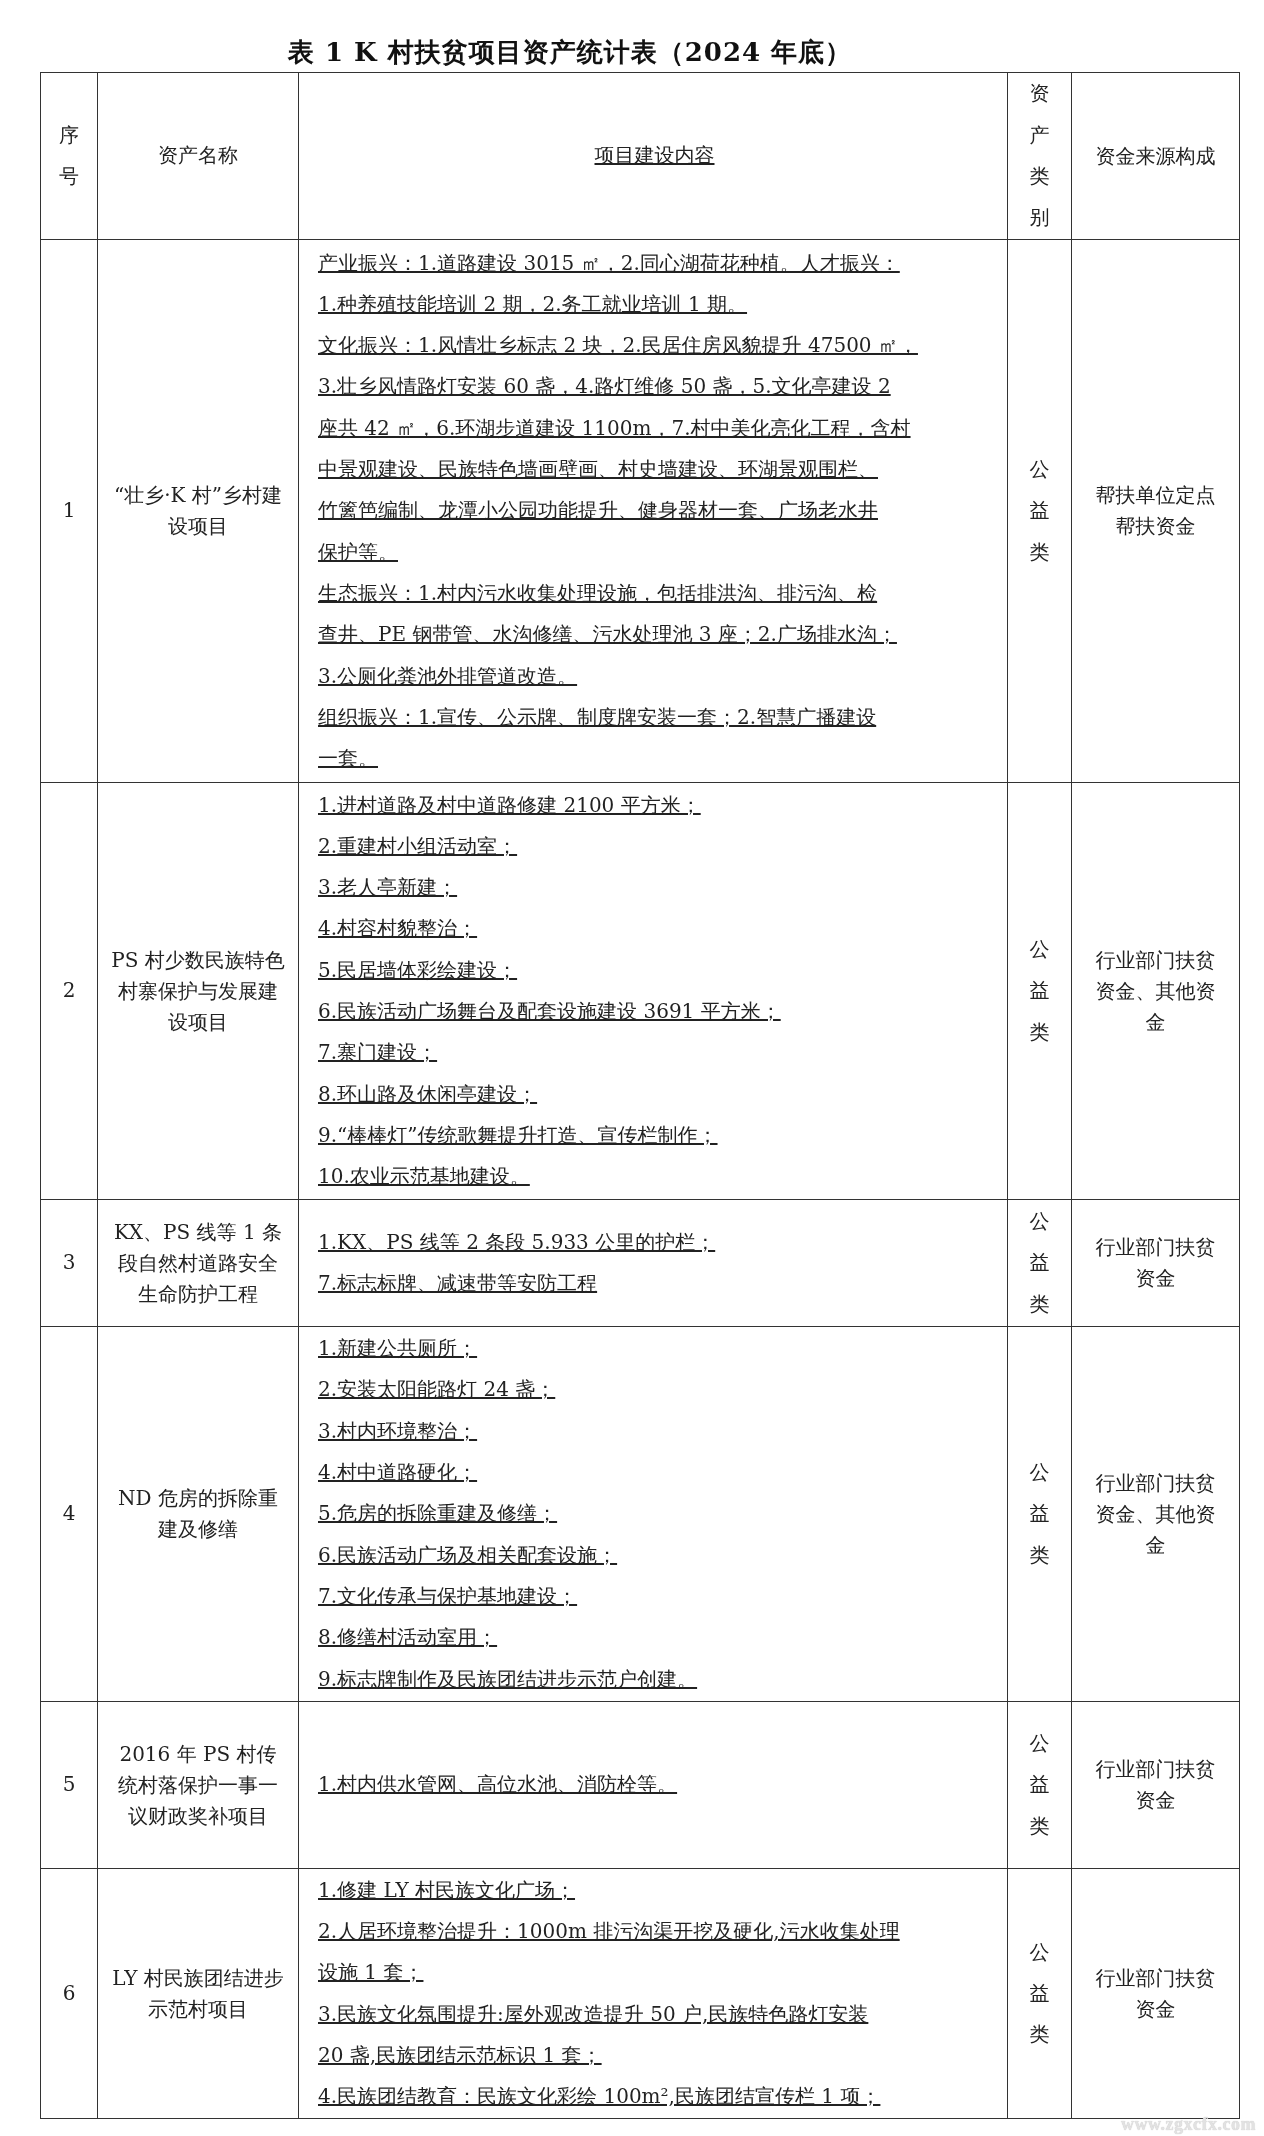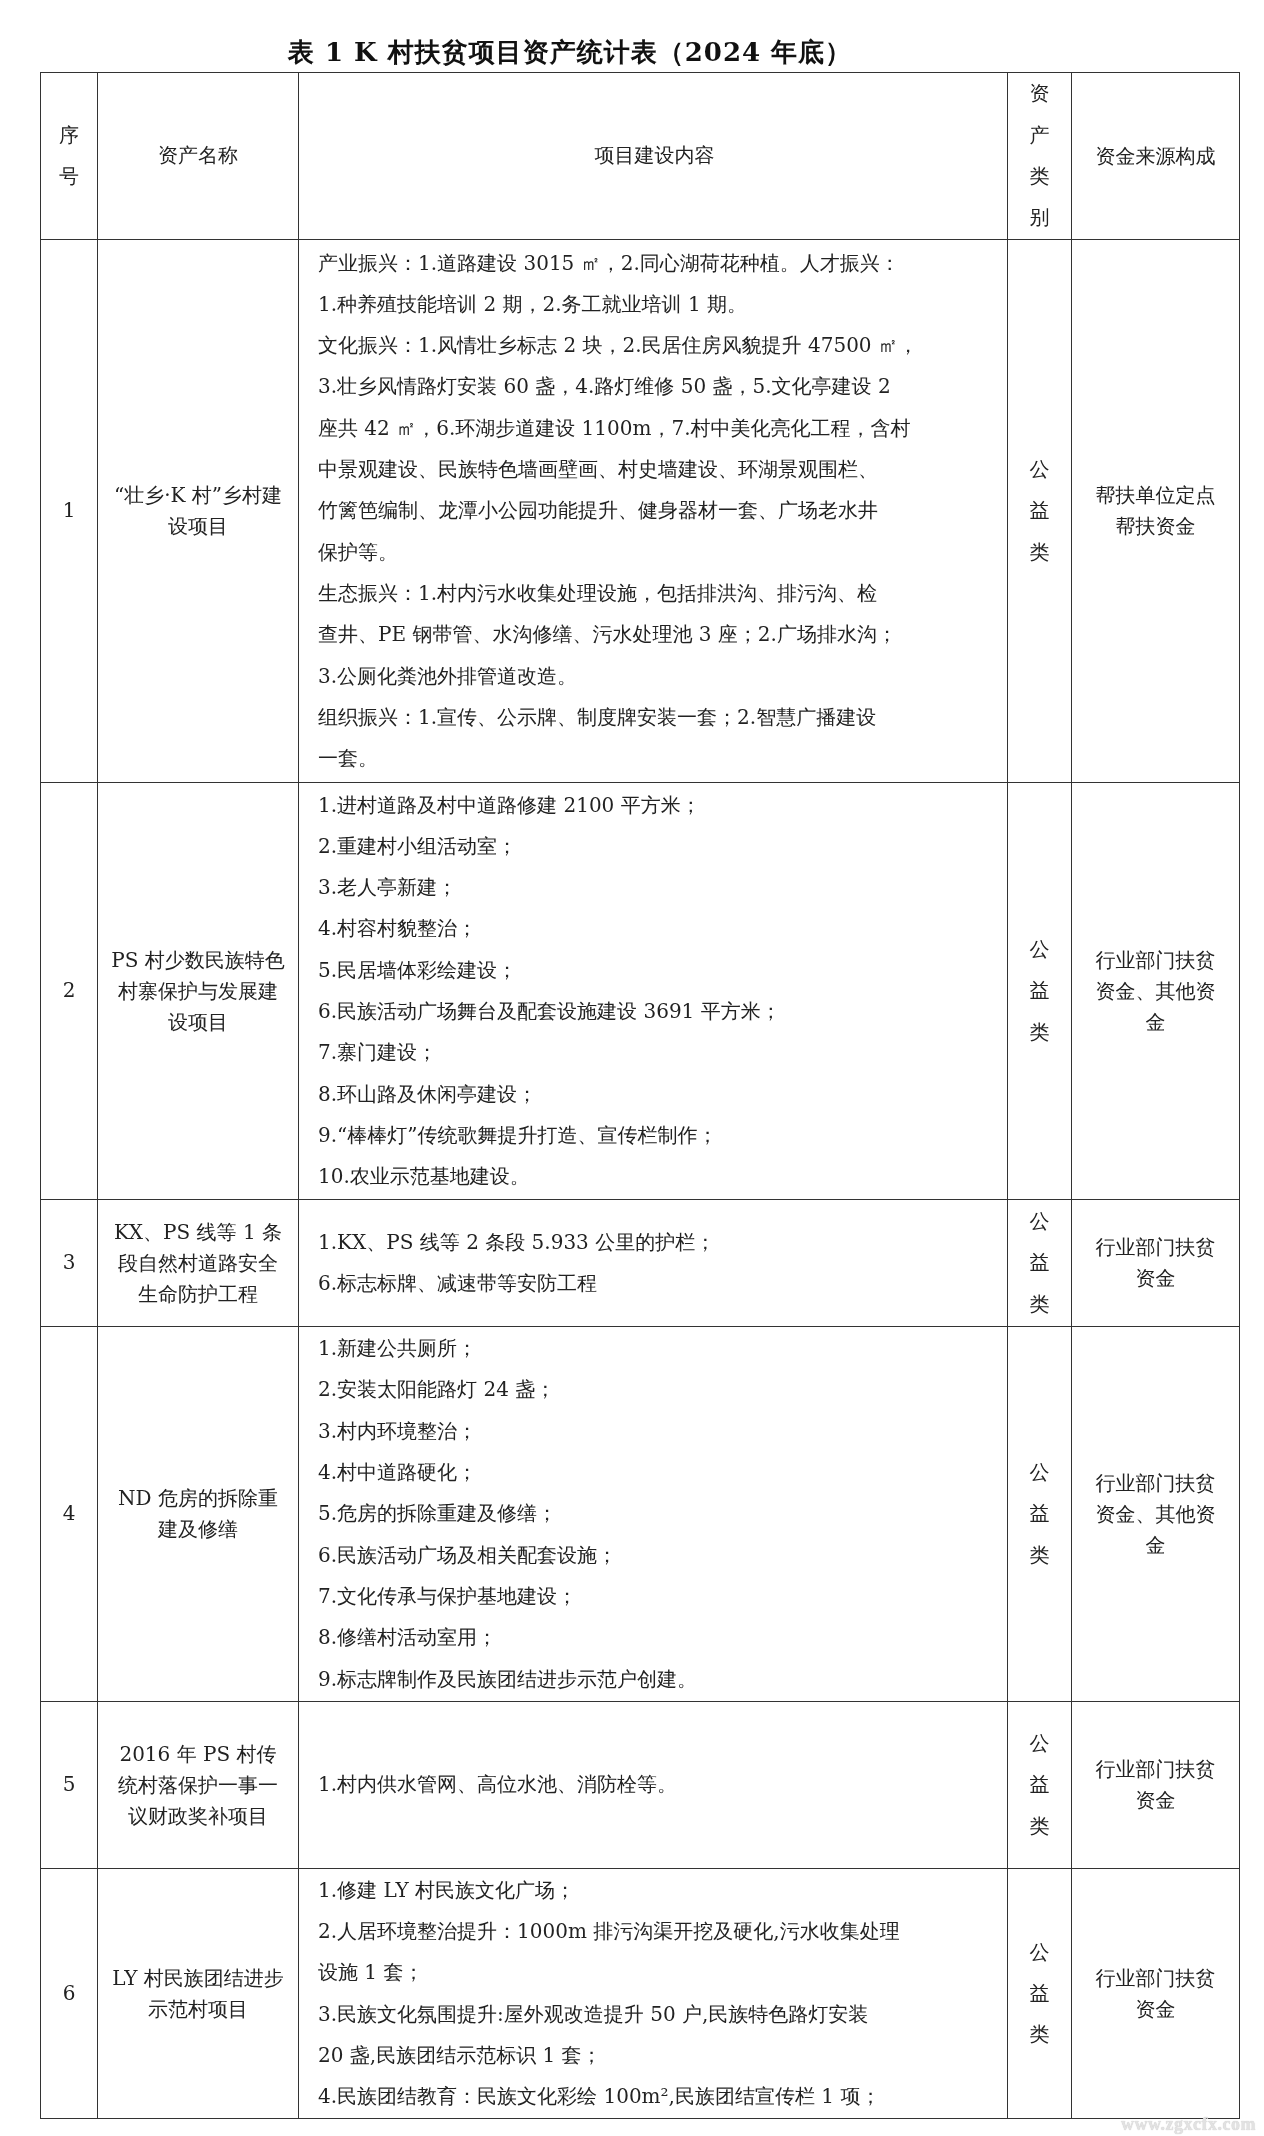--- a/index.html
+++ b/index.html
@@ -5,21 +5,21 @@
   html, body { margin:0; padding:0; background:#ffffff; }
   body { width:1264px; height:2136px; position:relative; overflow:hidden;
          font-family:"DejaVu Serif","Liberation Serif",serif; color:#222; }
   .title { position:absolute; left:0; top:30px; width:1140px; text-align:center;
            font-size:26px; font-weight:bold; letter-spacing:1px; line-height:44px; color:#111; }
   table.assets { position:absolute; left:40px; top:72px; border-collapse:collapse; table-layout:fixed; }
   table.assets td, table.assets th { border:1.5px solid #333; padding:0; font-weight:normal;
            font-size:20px; line-height:41.3px; vertical-align:middle; }
   .c-idx { width:56px; text-align:center; }
   .c-name { width:200px; text-align:center; padding:8px 12px !important; box-sizing:border-box; }
-  .c-content { width:708px; text-align:left; padding:0 10px 0 13px !important; box-sizing:border-box; }
+  .c-content { width:708px; text-align:left; padding:0 10px 0 13px !important; box-sizing:border-box;text-decoration:underline; }
   .c-type { width:63px; text-align:center; }
   .c-fund { width:167px; text-align:center; padding:0 14px !important; box-sizing:border-box; }
   .vert span { display:block; line-height:41.3px; }
   .line { display:block; white-space:nowrap;margin-left:6px; }
   .name-text, .fund-text { display:block; line-height:31px; }
   .hdr-cell { line-height:31px !important; }
   .watermark { position:absolute; right:8px; top:2114px; font-size:18px; font-weight:bold;
                color:#e2e2e2; letter-spacing:0.5px; font-family:"Liberation Serif",serif;
                text-shadow:0 0 1px #bbb; }
 </style>
@@ -109,21 +109,21 @@
           <span class="fund-text">行业部门扶贫资金、其他资金</span>
         </td>
       </tr>
       <tr style="height: 127px;">
         <td class="c-idx">3</td>
         <td class="c-name">
           <span class="name-text">KX、PS 线等 1 条段自然村道路安全生命防护工程</span>
         </td>
         <td class="c-content">
           <span class="line">1.KX、PS 线等 2 条段 5.933 公里的护栏；</span>
-          <span class="line">6.标志标牌、减速带等安防工程</span>
+          <span class="line">7.标志标牌、减速带等安防工程</span>
         </td>
         <td class="c-type vert">
           <span>公</span>
           <span>益</span>
           <span>类</span>
         </td>
         <td class="c-fund">
           <span class="fund-text">行业部门扶贫资金</span>
         </td>
       </tr>

